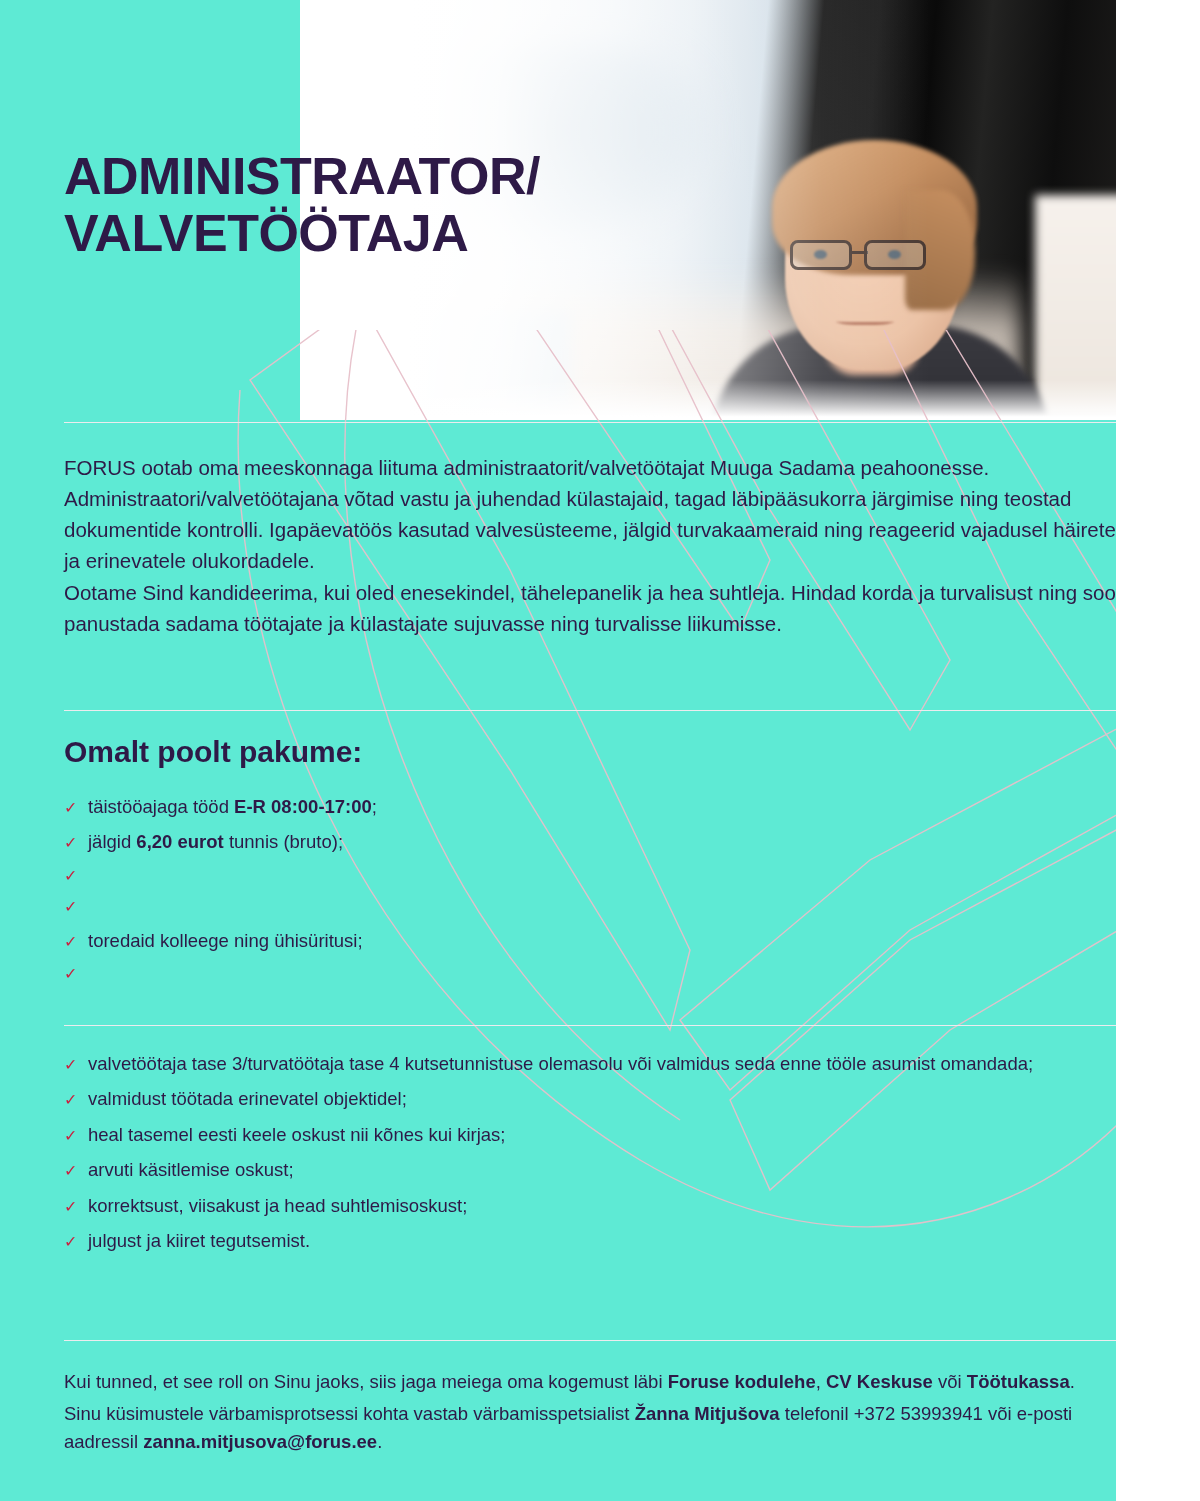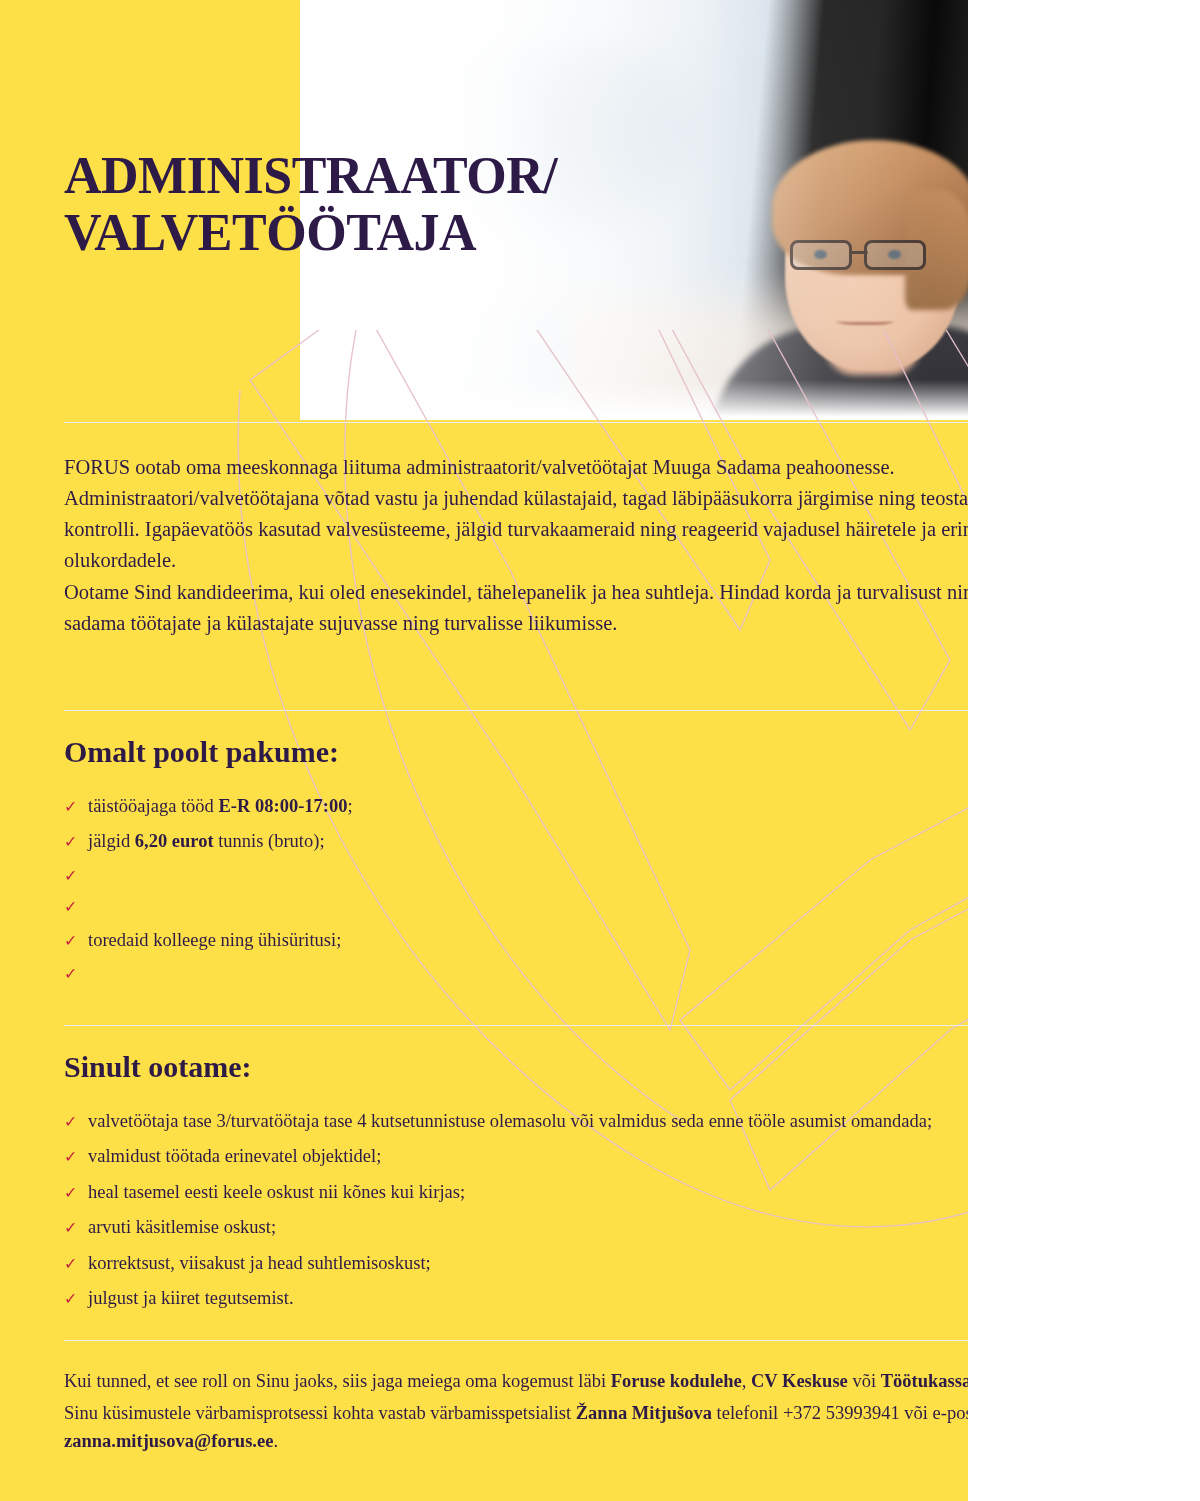--- a/index.html
+++ b/index.html
@@ -6,25 +6,24 @@
 
   html, body {
     width: 1200px;
     height: 1501px;
     background: #ffffff;
     font-family: "Liberation Sans", sans-serif;
   }
 
   .page {
     position: relative;
-    width: 968px;
+    width: 1116px;
     height: 1501px;
-    background: #fde047;
+    background: #5eead4;
     overflow: hidden;
-    font-family: Liberation Serif, serif;
   }
 
   
   .header {
     position: absolute;
     top: 0; left: 0;
     width: 1200px;
     height: 420px;
     overflow: hidden;
   }
@@ -380,21 +379,20 @@
           </li>
           <li>
             <span class="tick">✓</span>
           </li>
         </ul>
     </div>
 
     <div class="divider d3"></div>
 
     <div class="section s2">
-      <h2>Sinult ootame:</h2>
       <ul class="bullets">
           <li>
             <span class="tick">✓</span>
             <span><span>valvetöötaja tase 3/turvatöötaja tase 4 kutsetunnistuse olemasolu või valmidus seda enne tööle asumist omandada;</span></span>
           </li>
           <li>
             <span class="tick">✓</span>
             <span><span>valmidust töötada erinevatel objektidel;</span></span>
           </li>
           <li>

